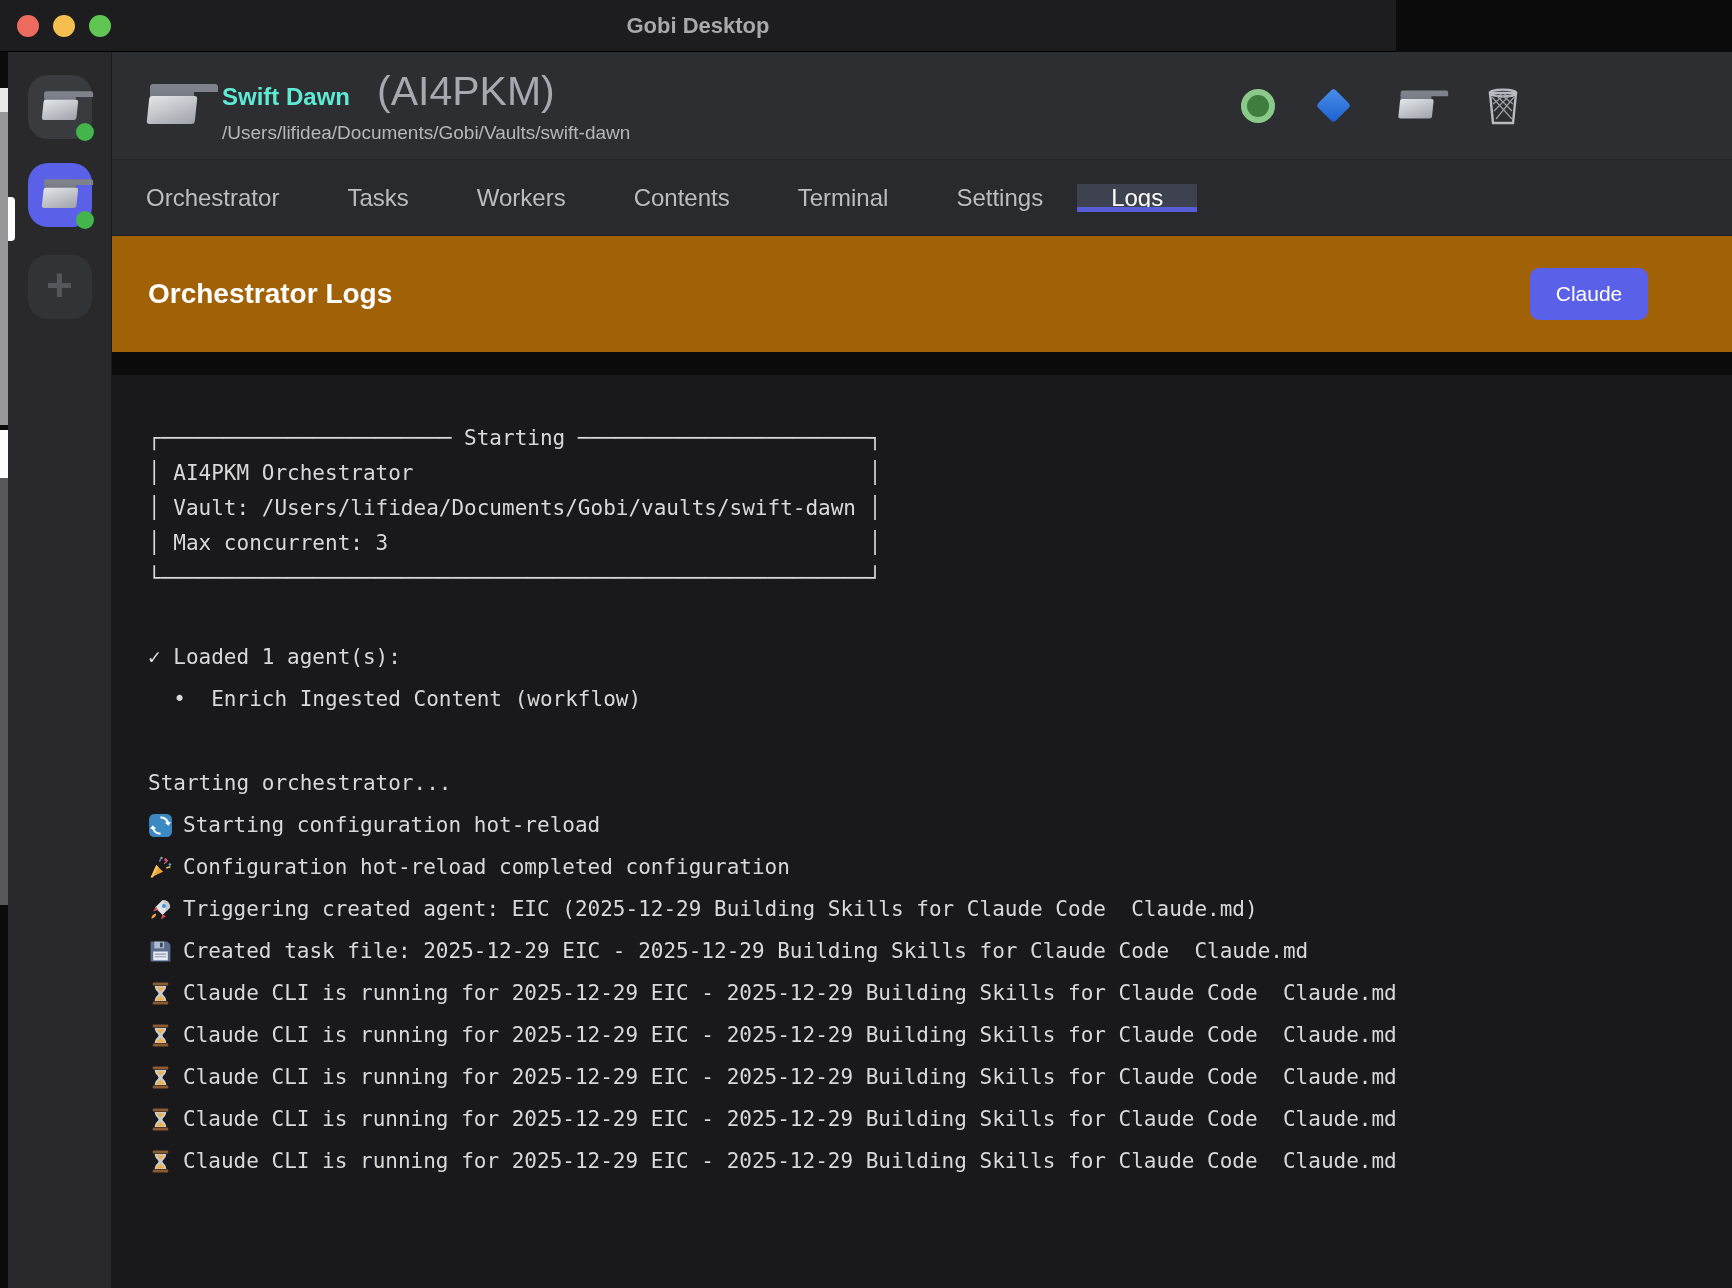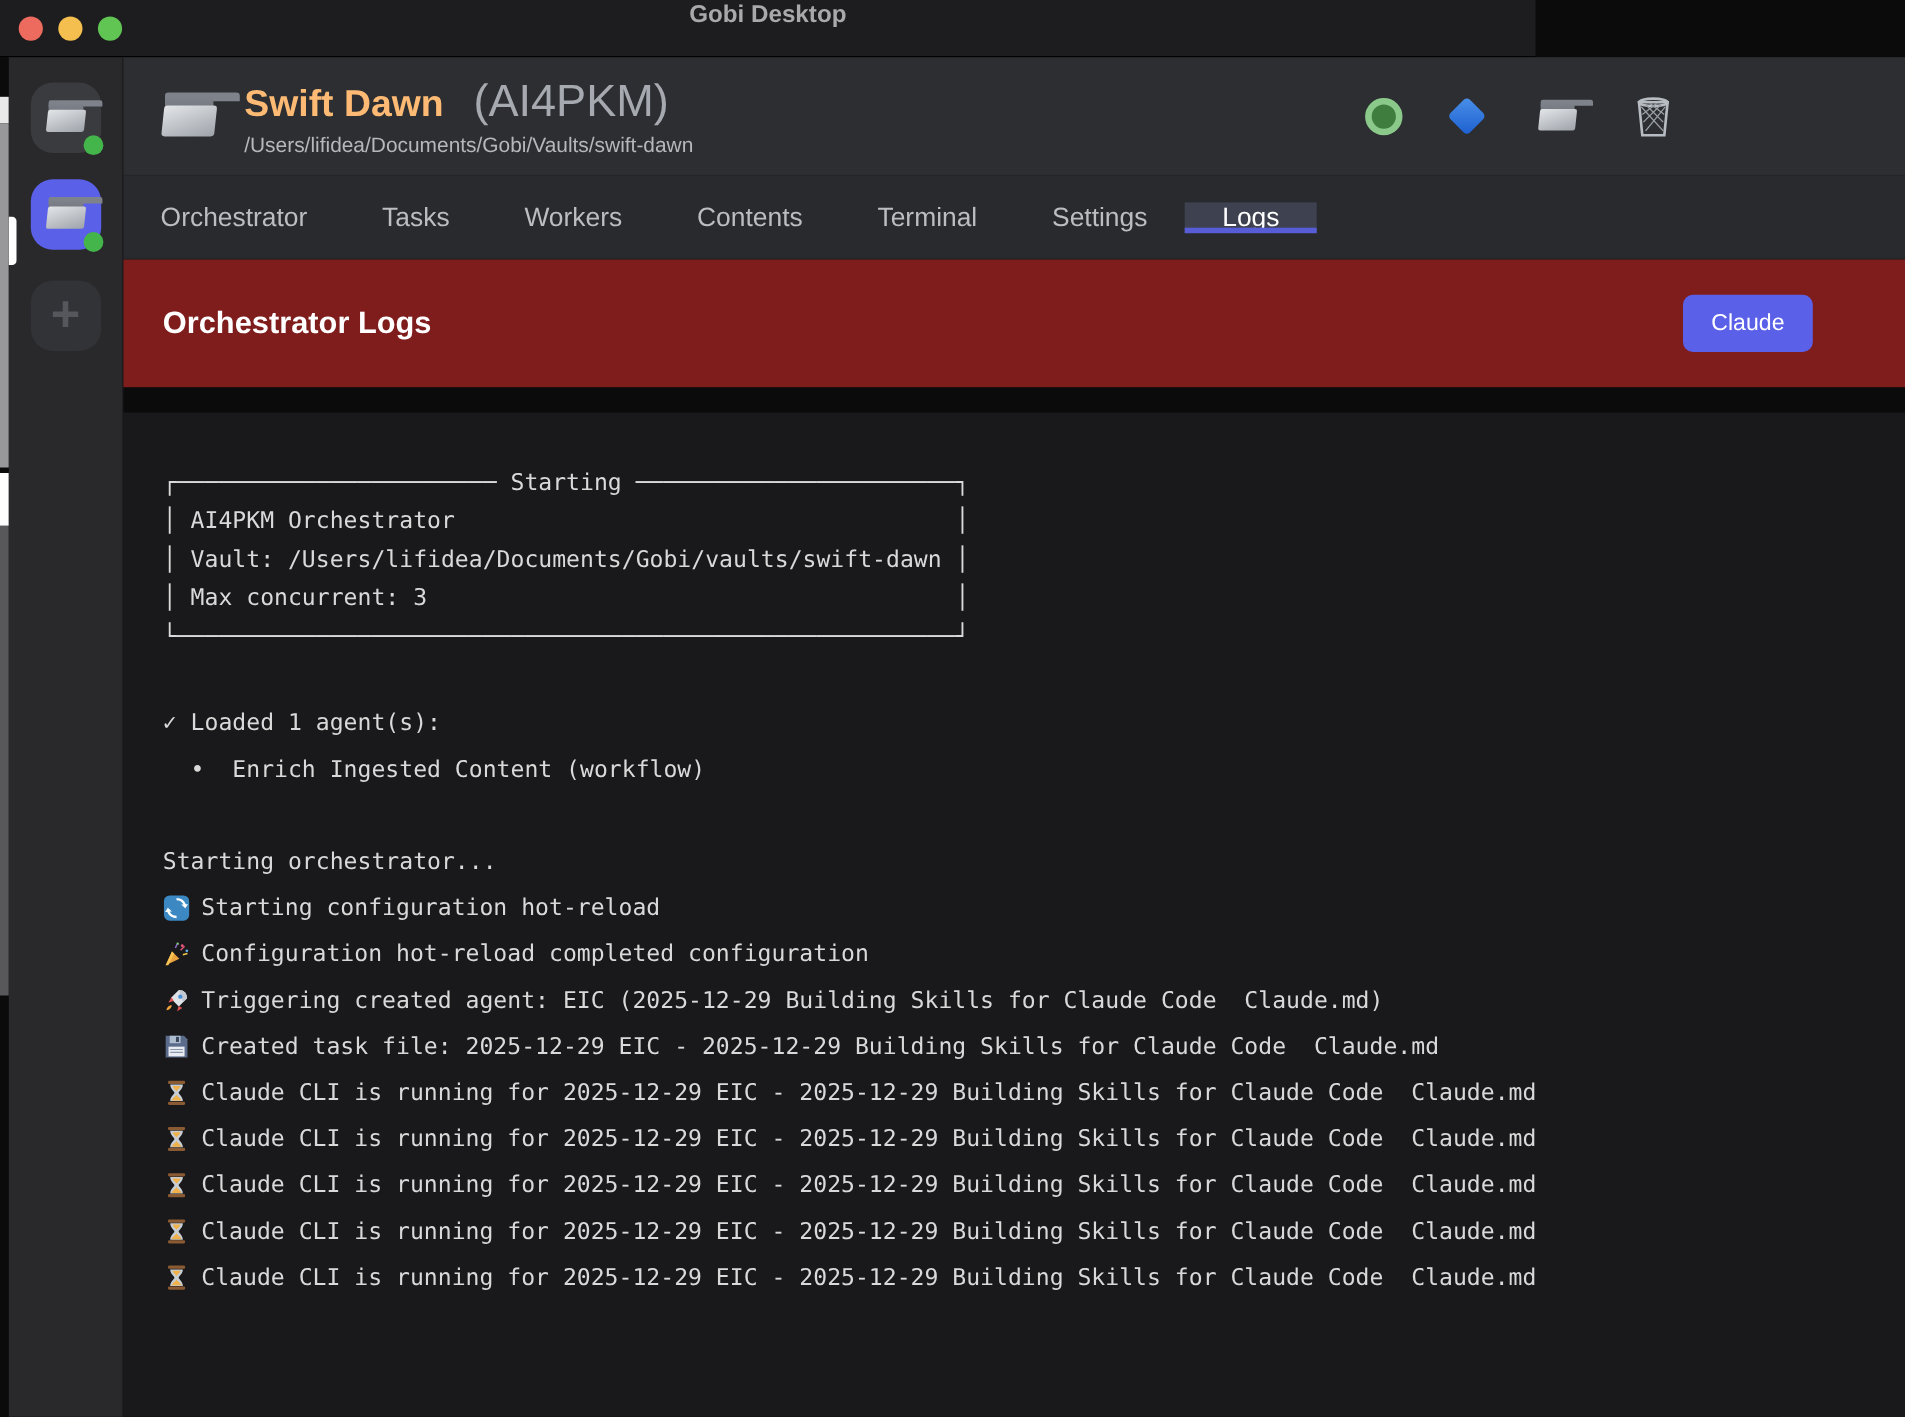--- a/index.html
+++ b/index.html
@@ -1,19 +1,19 @@
 <!DOCTYPE html>
 <html><head>
 <meta charset="utf-8">
 <style>
   * { margin:0; padding:0; box-sizing:border-box; }
   html,body { width:1732px; height:1288px; background:#0b0b0c; overflow:hidden;
               font-family:"Liberation Sans", sans-serif; }
   .titlebar { position:absolute; left:0; top:0; width:1396px; height:52px;
-              background:#1d1d1f; display:flex; align-items:flex-start; justify-content:center;
+              background:#1d1d1f; display:flex; align-items:center; justify-content:center;
               border-bottom:1px solid #000; }
   .titlebar-title { color:#a9a9ac; font-size:22px; font-weight:bold; }
   .lights { position:absolute; left:17px; top:15px; display:flex; gap:14px; }
   .light { width:22px; height:22px; border-radius:50%; }
   .light.red { background:#ed6a5e; } .light.yellow { background:#f4bf4f; } .light.green { background:#61c554; }
 
   
   .sliver { position:absolute; left:0; width:8px; }
   .sliver.s1 { top:88px;  height:24px;  background:#e9e9ea; }
   .sliver.s2 { top:112px; height:313px; background:#98989a; }
@@ -35,21 +35,21 @@
               border-radius:50%; background:#43b54a; }
   .active-pill { position:absolute; left:0; top:145px; width:7px; height:44px;
                  background:#fff; border-radius:0 4px 4px 0; }
 
   .main { flex:1; display:flex; flex-direction:column; }
 
   .header { height:108px; background:#2c2e31; display:flex; align-items:center;
             padding:0 212px 0 36px; border-bottom:1px solid #242528; }
   .header-titles { margin-left:26px; }
   .title-line { display:flex; align-items:baseline; gap:14px; }
-  .vault-title { color:#fdba74; font-size:34px; font-weight:bold; }
+  .vault-title { color:#5eead4; font-size:24px; font-weight:bold; }
   .vault-suffix { color:#a6aab0; font-size:41px; font-weight:normal;margin-left:13px; }
   .vault-path { color:#b5b7ba; font-size:19px; margin-top:7px; }
   .header-actions { margin-left:auto; display:flex; align-items:center; gap:46px; }
 
   
   .folder { position:relative; width:48px; height:40px; }
   .folder .back { position:absolute; left:2px; top:2px; width:44px; height:34px;
                   background:linear-gradient(#7e838b,#5f646c); border-radius:3px; }
   .folder .tab { position:absolute; left:2px; top:-2px; width:18px; height:8px;
                  background:#7e838b; border-radius:3px 3px 0 0; }
@@ -65,21 +65,21 @@
              background:linear-gradient(135deg,#4a90e8,#1c5fd0); }
 
   .tabbar { height:76px; background:#292a2e; display:flex; align-items:center;
             border-bottom:1px solid #1f2023; }
   .tab { padding:0 34px; display:flex; align-items:center; color:#bcbdc1; font-size:24px;
          position:relative; cursor:pointer; }
   .tab.active { background:#3e4250; color:#fff; }
   .tab.active::after { content:""; position:absolute; left:0; right:0; bottom:0; height:5px;
                        background:#575dd6; }
 
-  .subheader { height:116px; background:#7f1d1d; display:flex; align-items:center;
+  .subheader { height:116px; background:#a16207; display:flex; align-items:center;
                padding:0 84px 0 36px; }
   .panel-heading { color:#fff; font-size:28px; font-weight:bold; }
   .clear-btn { margin-left:auto; width:118px; height:52px; background:#5a60e8; color:#fff;
                border:none; border-radius:9px; font-size:21px; font-family:"Liberation Sans",sans-serif;
                cursor:pointer; }
 
   .console { flex:1; background:#19191b; padding:46px 24px 24px 36px; overflow:hidden;margin-top:23px; }
   .ascii-box { font-family:"DejaVu Sans Mono", monospace; font-size:21px; line-height:35px;
                color:#d9d9d9; margin:0 0 40px 0; white-space:pre; }
   .crow { display:flex; align-items:center; min-height:42px;

